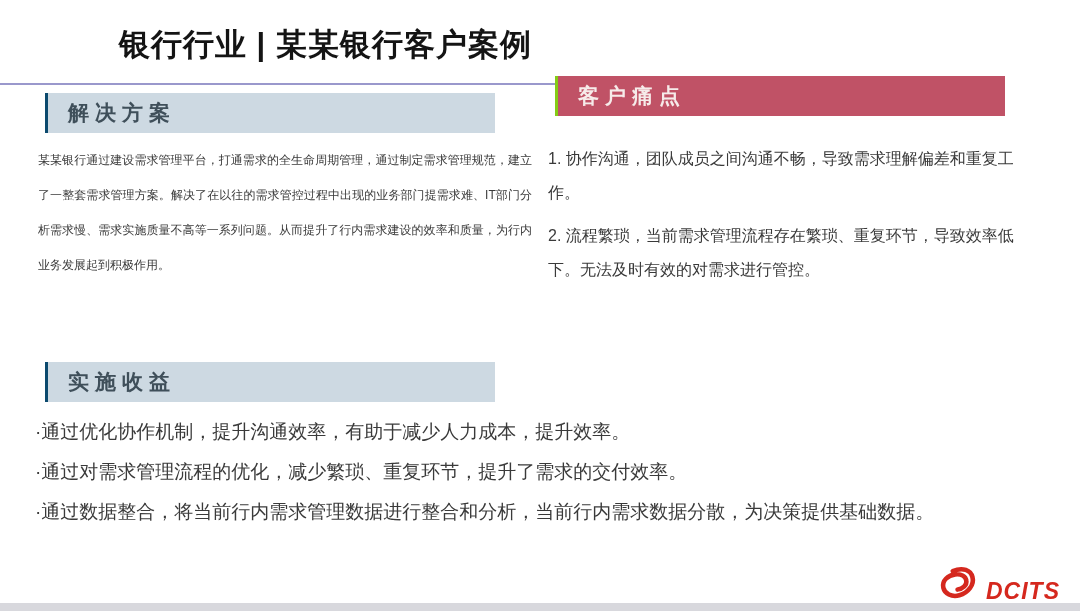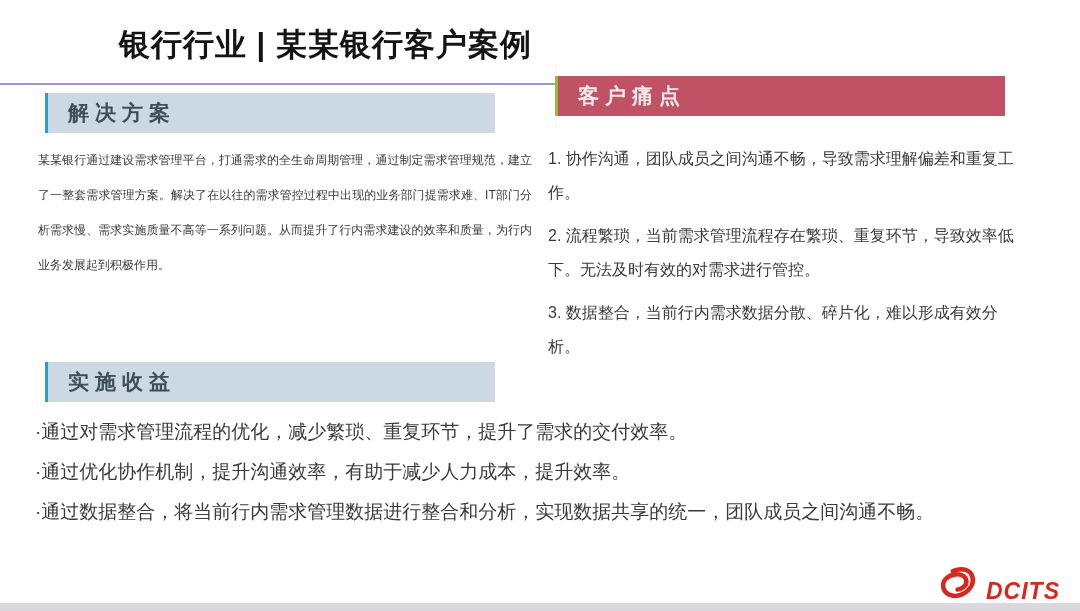--- a/index.html
+++ b/index.html
@@ -17,21 +17,21 @@
     position:absolute; left:0; top:83px; width:857px; height:2px;
     background:#9a98cc;
   }
   .section-header {
     position:absolute; width:450px; height:40px;
     display:flex; align-items:center; box-sizing:border-box; padding-left:20px;
     font-family:"Liberation Serif", serif; font-weight:bold;
     font-size:21px; letter-spacing:6px;
   }
   .header-solution, .header-benefit {
-    background:#cdd9e2; color:#3f4f5a; border-left:3px solid #0ea5e9;
+    background:#cdd9e2; color:#3f4f5a; border-left:3px solid #0c4a6e;
   }
   .header-solution { left:45px; top:93px; }
   .header-benefit  { left:45px; top:362px; }
   .header-pain {
     left:555px; top:76px; background:#c05266; color:#f6ebea;
     border-left:3px solid #84cc16;
   }
   .solution-body {
     position:absolute; left:38px; top:143px; width:494px;
     font-size:12px; line-height:35px; color:#3a3a3a; text-align:justify;
@@ -76,31 +76,30 @@
 
   <div class="solution-body">某某银行通过建设需求管理平台，打通需求的全生命周期管理，通过制定需求管理规范，建立了一整套需求管理方案。解决了在以往的需求管控过程中出现的业务部门提需求难、IT部门分析需求慢、需求实施质量不高等一系列问题。从而提升了行内需求建设的效率和质量，为行内业务发展起到积极作用。</div>
 
   <div class="section-header header-pain">
     <span>客户痛点</span>
   </div>
 
   <div class="pain-body">
     <p>1. 协作沟通，团队成员之间沟通不畅，导致需求理解偏差和重复工作。</p>
     <p>2. 流程繁琐，当前需求管理流程存在繁琐、重复环节，导致效率低下。无法及时有效的对需求进行管控。</p>
-    <p>3. 数据整合，当前行内需求数据分散、碎片化，难以形成有效分析。</p>
   </div>
 
   <div class="section-header header-benefit">
     <span>实施收益</span>
   </div>
 
   <div class="benefits-list">
+    <p>·通过优化协作机制，提升沟通效率，有助于减少人力成本，提升效率。</p>
     <p>·通过对需求管理流程的优化，减少繁琐、重复环节，提升了需求的交付效率。</p>
-    <p>·通过优化协作机制，提升沟通效率，有助于减少人力成本，提升效率。</p>
-    <p>·通过数据整合，将当前行内需求管理数据进行整合和分析，实现数据共享的统一，团队成员之间沟通不畅。</p>
+    <p>·通过数据整合，将当前行内需求管理数据进行整合和分析，当前行内需求数据分散，为决策提供基础数据。</p>
   </div>
 
   <div class="logo">
     <svg class="logo-mark" viewBox="0 0 46 42" xmlns="http://www.w3.org/2000/svg">
       <g transform="rotate(-22 23 21)">
         <path d="M23 7 C34 7 40 13 39 20 C38 28 29 33 20 32 C12 31 7 25 8 19 C9 12 17 9 24 11 C30 12.5 33 17 32 21 C31 25.5 25 27.5 20.5 26" fill="none" stroke="#d5281e" stroke-width="4.6" stroke-linecap="round"></path>
       </g>
     </svg>
     <div class="logo-text">
       <span class="logo-name">DCITS</span>

